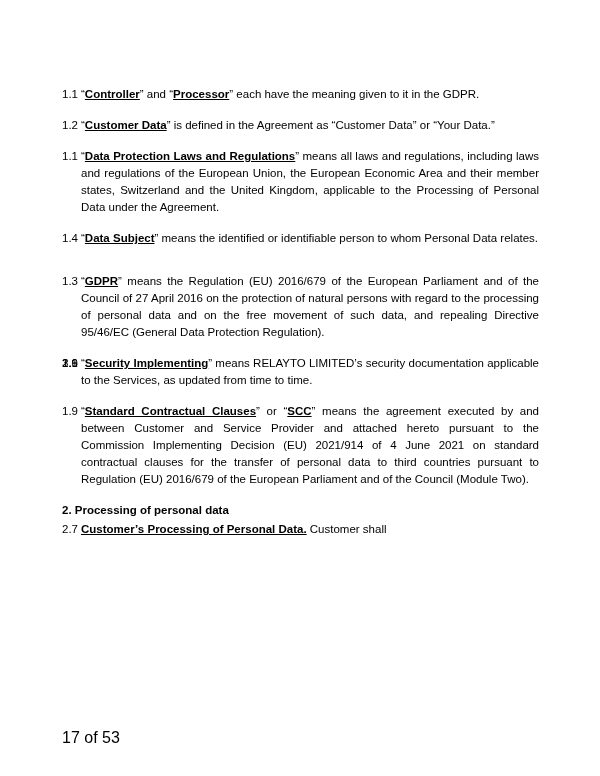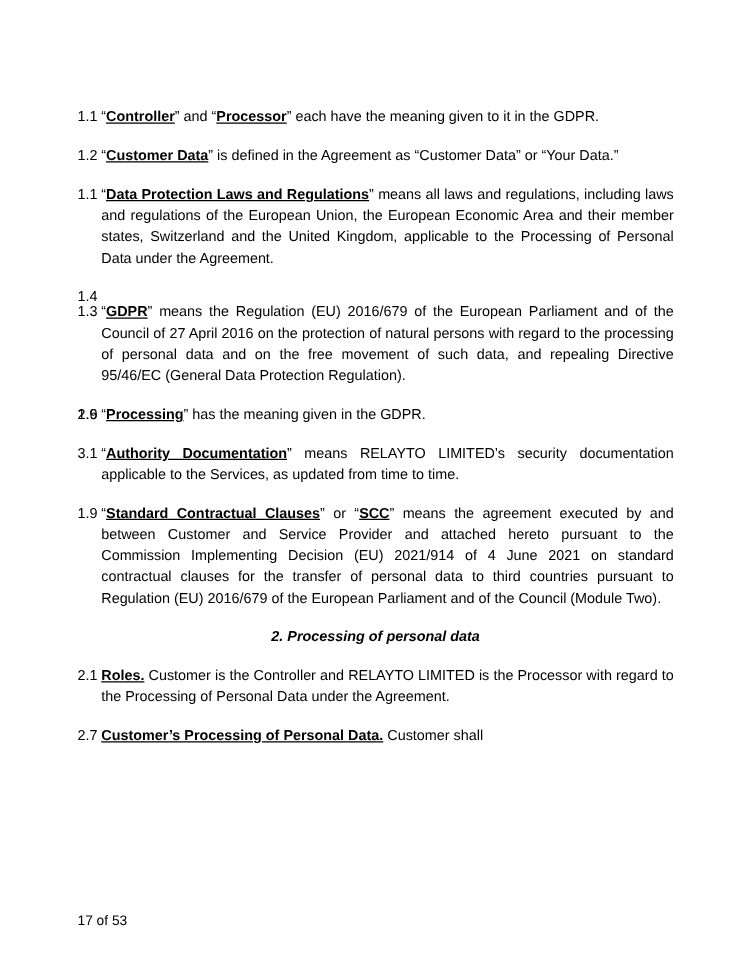--- a/index.html
+++ b/index.html
@@ -21,30 +21,29 @@
     padding-left: 19px;
     text-align: justify;
     margin-bottom: 14px;
   }
   .para .num { position: absolute; left: 0; top: 0; text-align: center; }
   .para.wide { padding-left: 35px; }
   .para.space-before { margin-top: 26px; }
   .heading {
     font-weight: bold;
     margin-top: 10px;
-    margin-bottom: 14px;
-    text-align: center;
-    font-style: italic;
+    margin-bottom: 2px;
+    text-align: left;
   }
   b { font-weight: bold; text-decoration: underline; }
   .footer {
     position: absolute;
     left: 62px;
     bottom: 30px;
-    font-size: 11px;
+    font-size: 16px;
     color: #000000;
   }
 </style>
 </head>
 <body>
 
 <div class="page">
   <div class="content">
 
     <div class="para">
@@ -57,54 +56,50 @@
       <span class="body">“<b>Customer Data</b>” is defined in the Agreement as “Customer Data” or “Your Data.”</span>
     </div>
 
     <div class="para">
       <span class="num">1.1</span>
       <span class="body">“<b>Data Protection Laws and Regulations</b>” means all laws and regulations, including laws and regulations of the European Union, the European Economic Area and their member states, Switzerland and the United Kingdom, applicable to the Processing of Personal Data under the Agreement.</span>
     </div>
 
     <div class="para">
       <span class="num">1.4</span>
+      <span class="body">“<b>Data Subject</b>” means the identified or identifiable person to whom Personal Data relates.</span>
     </div>
 
     <div class="para space-before">
       <span class="num">1.3</span>
       <span class="body">“<b>GDPR</b>” means the Regulation (EU) 2016/679 of the European Parliament and of the Council of 27 April 2016 on the protection of natural persons with regard to the processing of personal data and on the free movement of such data, and repealing Directive 95/46/EC (General Data Protection Regulation).</span>
     </div>
 
     <div class="para">
       <span class="num">1.6</span>
     </div>
 
     <div class="para">
       <span class="num">2.9</span>
-      <span class="body">“<b>Processing</b>” has the meaning given in the GDPR.</span>
     </div>
 
     <div class="para">
       <span class="num">3.1</span>
-      <span class="body">“<b>Authority Documentation</b>” means RELAYTO LIMITED’s security documentation applicable to the Services, as updated from time to time.</span>
+      <span class="body">“<b>Security Implementing</b>” means RELAYTO LIMITED’s security documentation applicable to the Services, as updated from time to time.</span>
     </div>
 
     <div class="para">
       <span class="num">1.9</span>
       <span class="body">“<b>Standard Contractual Clauses</b>” or “<b>SCC</b>” means the agreement executed by and between Customer and Service Provider and attached hereto pursuant to the Commission Implementing Decision (EU) 2021/914 of 4 June 2021 on standard contractual clauses for the transfer of personal data to third countries pursuant to Regulation (EU) 2016/679 of the European Parliament and of the Council (Module Two).</span>
     </div>
 
 
 
     <div class="heading">2. Processing of personal data</div>
 
-    <div class="para">
-      <span class="num">2.1</span>
-      <span class="body"><b>Roles.</b> Customer is the Controller and RELAYTO LIMITED is the Processor with regard to the Processing of Personal Data under the Agreement.</span>
-    </div>
 
     <div class="para">
       <span class="num">2.7</span>
       <span class="body"><b>Customer’s Processing of Personal Data.</b> Customer shall</span>
     </div>
 
   </div>
 
   <div class="footer">17 of 53</div>
 </div>

